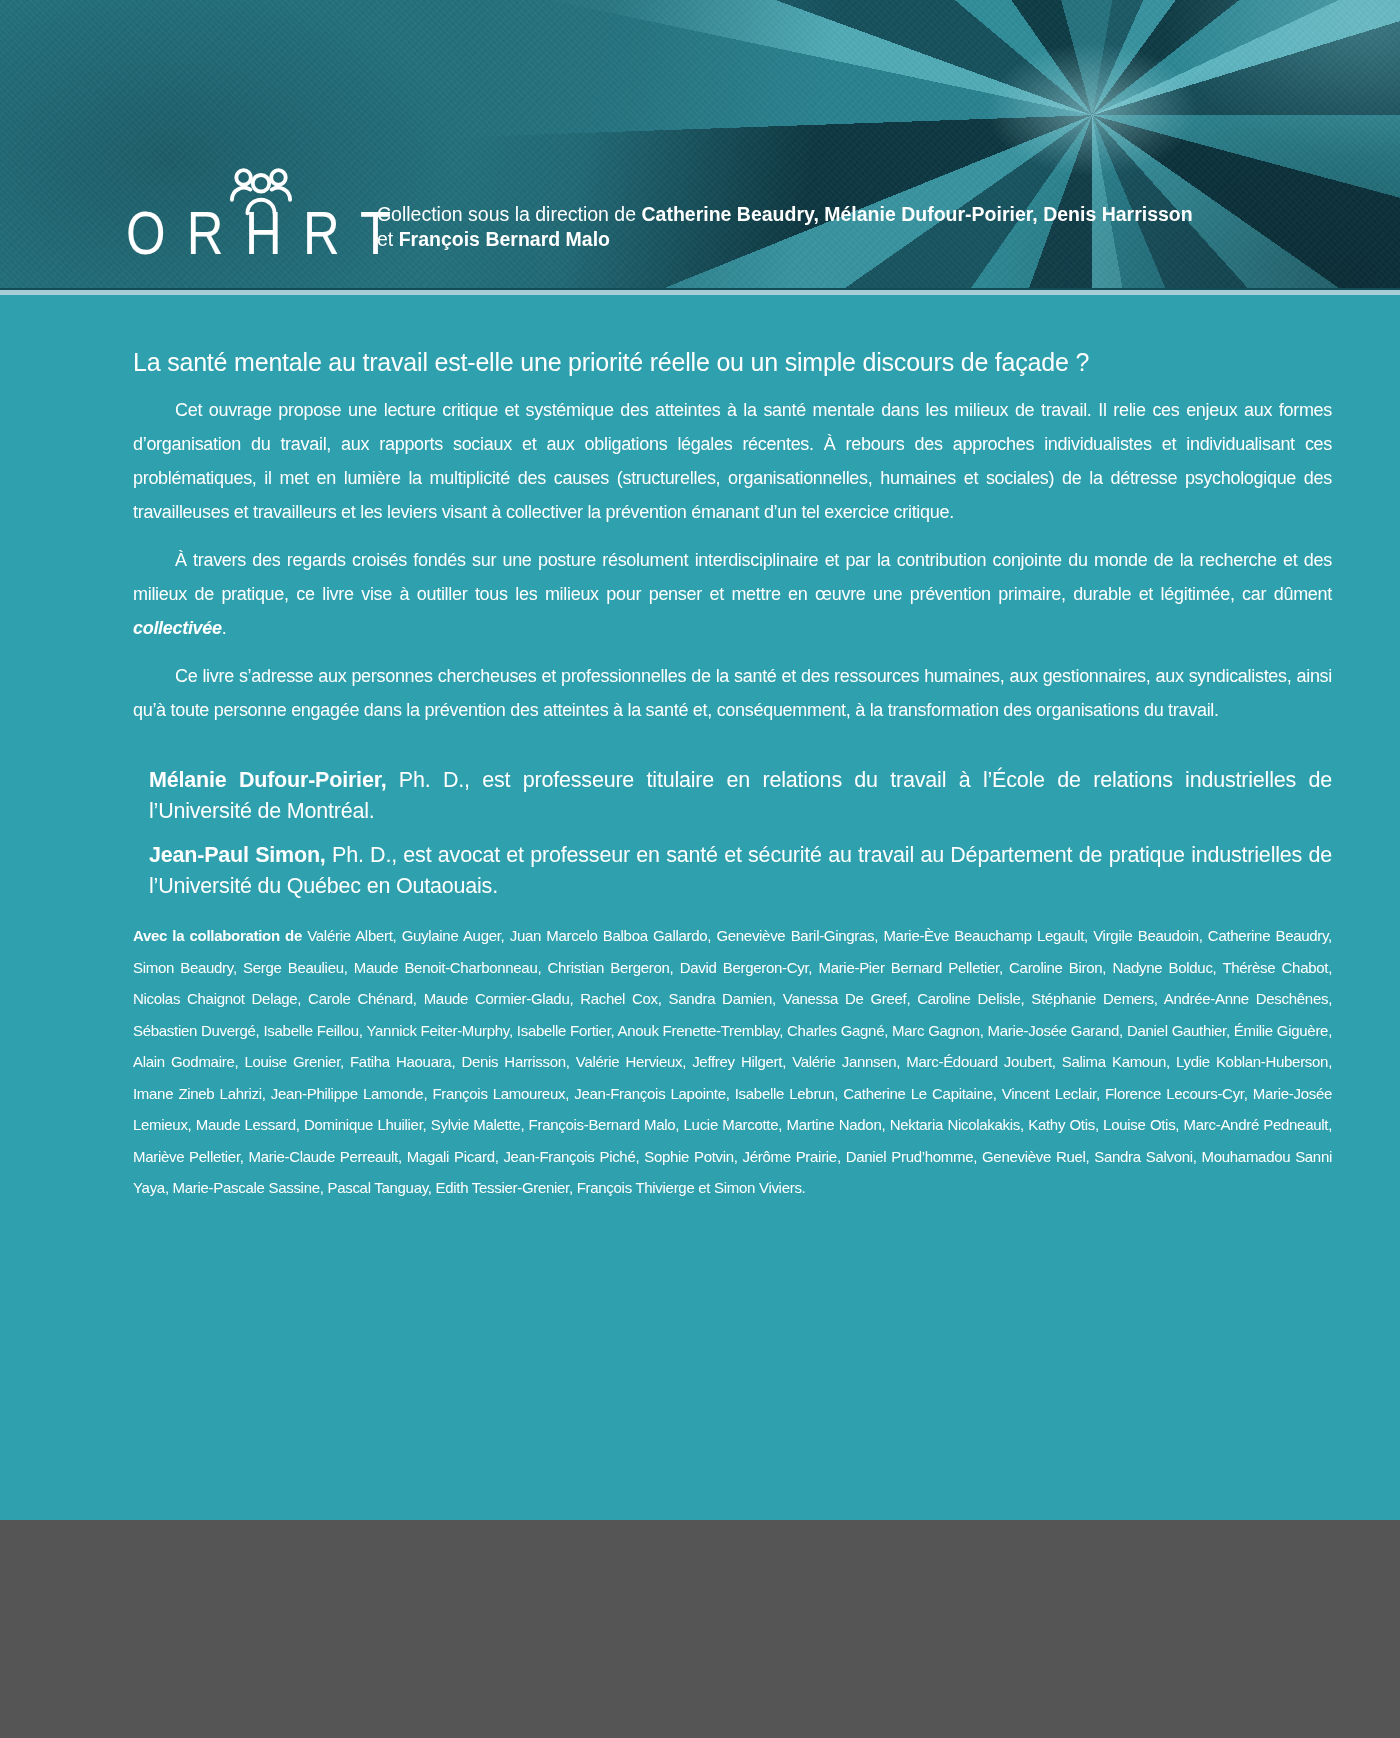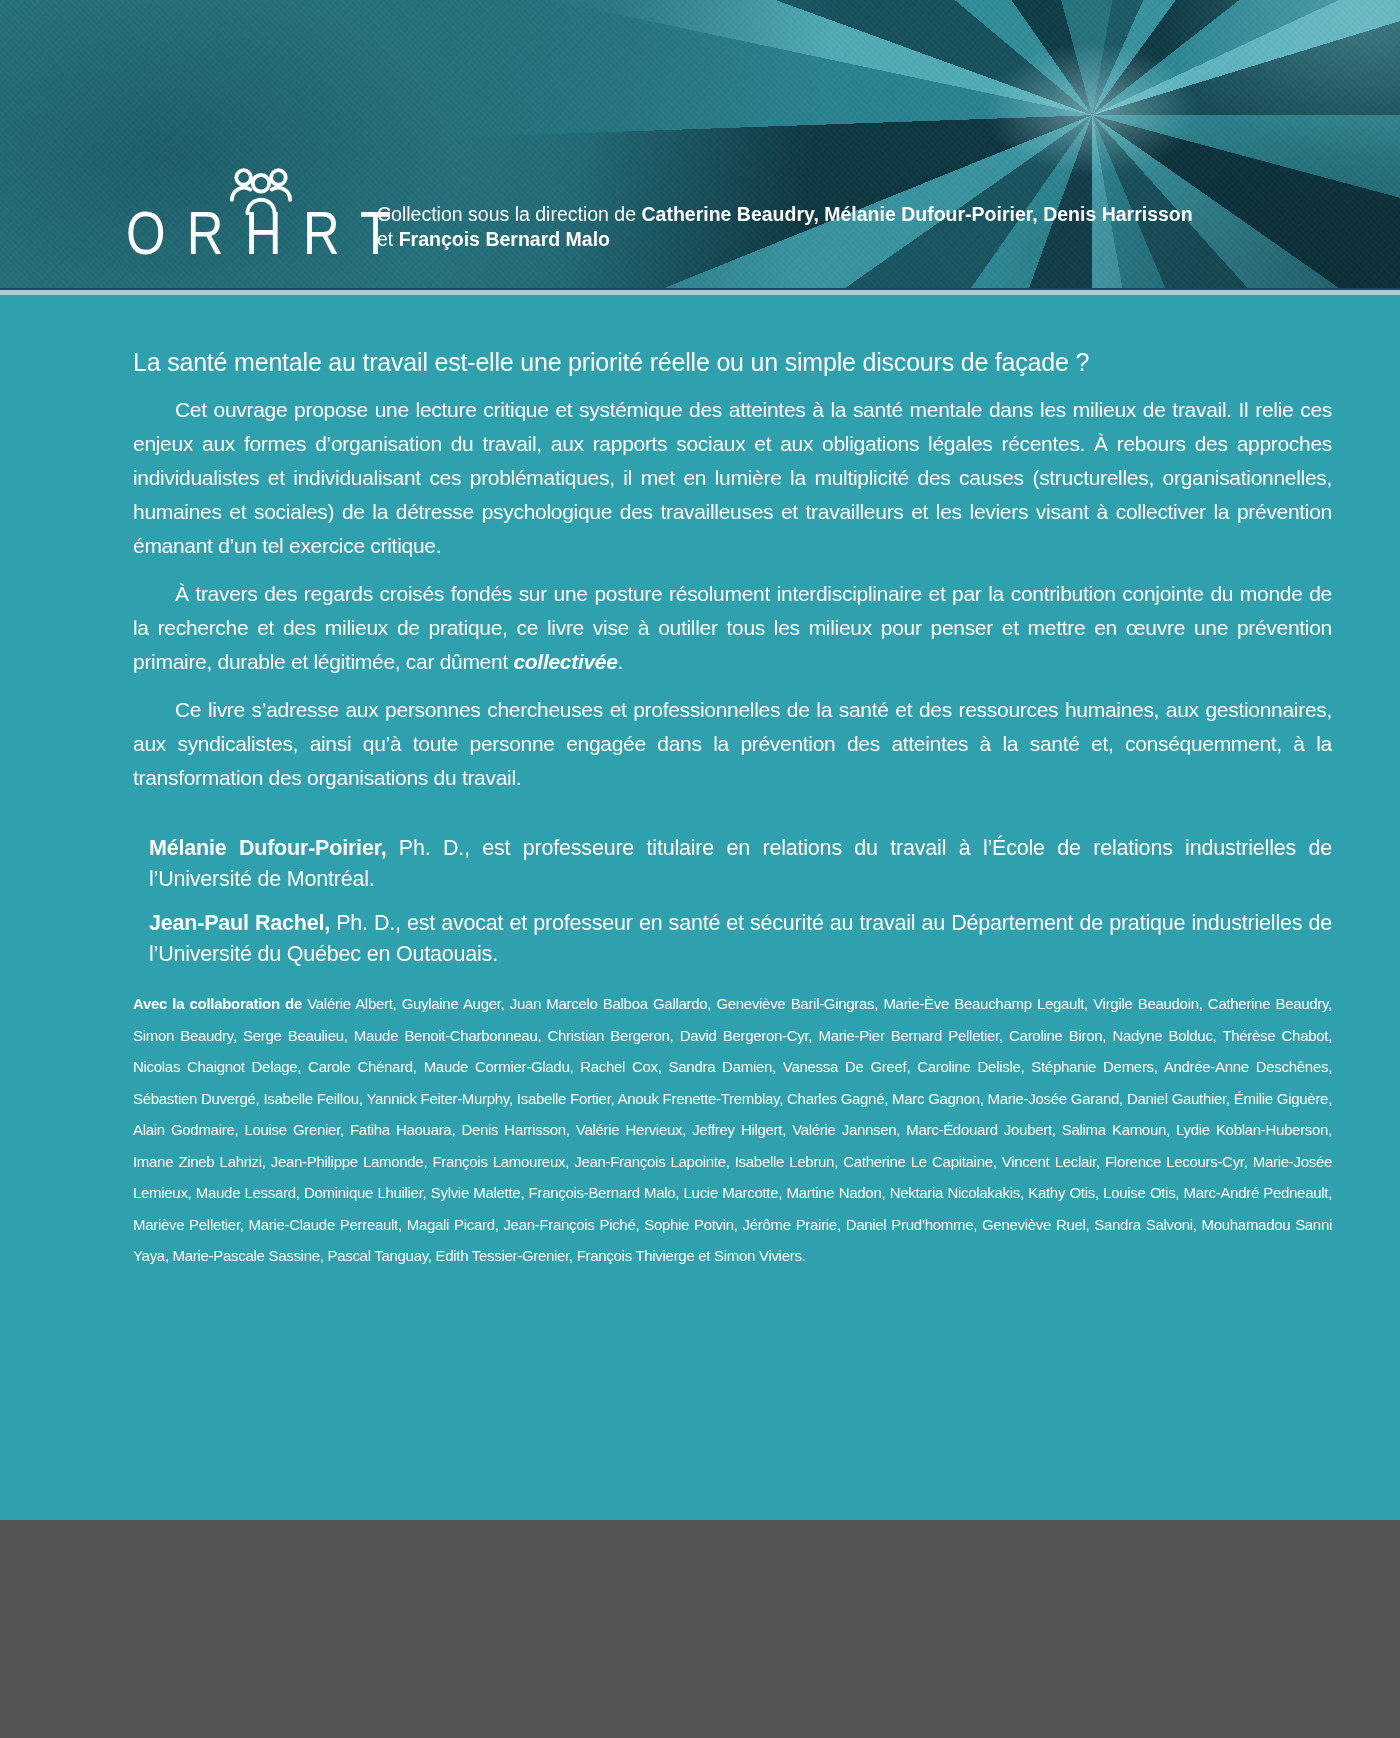--- a/index.html
+++ b/index.html
@@ -66,21 +66,21 @@
   
   .content{
     padding:50px 68px 0 133px; 
   }
   .headline{
     margin:0 0 14px 0;
     font-size:25px;line-height:34px;letter-spacing:-.2px;
   }
   .para{
     margin:0 0 14px 0;
-    font-size:21px;line-height:34px;letter-spacing:-.3px;
+    font-size:18px;line-height:34px;letter-spacing:-.3px;
     text-align:justify;text-indent:42px;
   }
   .para:last-of-type{margin-bottom:0;}
   .bios{margin-top:38px;}
   .bio{
     margin:0 0 13px 16px;
     font-size:21.5px;line-height:31px;letter-spacing:-.2px;
     text-align:justify;
   }
   .collab{
@@ -131,21 +131,21 @@
 
   <main class="content">
     <p class="headline">La santé mentale au travail est-elle une priorité réelle ou un simple discours de façade ?</p>
 
     <p class="para"><span>Cet ouvrage propose une lecture critique et systémique des atteintes à la santé mentale dans les milieux de travail. Il relie ces enjeux aux formes d’organisation du travail, aux rapports sociaux et aux obligations légales récentes. À rebours des approches individualistes et individualisant ces problématiques, il met en lumière la multiplicité des causes (structurelles, organisationnelles, humaines et sociales) de la détresse psychologique des travailleuses et travailleurs et les leviers visant à collectiver la prévention émanant d’un tel exercice critique.</span></p>
     <p class="para"><span>À travers des regards croisés fondés sur une posture résolument interdisciplinaire et par la contribution conjointe du monde de la recherche et des milieux de pratique, ce livre vise à outiller tous les milieux pour penser et mettre en œuvre une prévention primaire, durable et légitimée, car dûment </span><span class="i">collectivée</span><span>.</span></p>
     <p class="para"><span>Ce livre s’adresse aux personnes chercheuses et professionnelles de la santé et des ressources humaines, aux gestionnaires, aux syndicalistes, ainsi qu’à toute personne engagée dans la prévention des atteintes à la santé et, conséquemment, à la transformation des organisations du travail.</span></p>
 
     <div class="bios">
       <p class="bio"><span class="b">Mélanie Dufour-Poirier,</span><span> Ph. D., est professeure titulaire en relations du travail à l’École de relations industrielles de l’Université de Montréal.</span></p>
-      <p class="bio"><span class="b">Jean-Paul Rachel,</span><span> Ph. D., est avocat et professeur en santé et sécurité au travail au Département de pratique industrielles de l’Université du Québec en Outaouais.</span></p>
+      <p class="bio"><span class="b">Jean-Paul Simon,</span><span> Ph. D., est avocat et professeur en santé et sécurité au travail au Département de pratique industrielles de l’Université du Québec en Outaouais.</span></p>
     </div>
 
     <p class="collab"><span class="b">Avec la collaboration de </span><span>Valérie Albert, Guylaine Auger, Juan Marcelo Balboa Gallardo, Geneviève Baril-Gingras, Marie-Ève Beauchamp Legault, Virgile Beaudoin, Catherine Beaudry, Simon Beaudry, Serge Beaulieu, Maude Benoit-Charbonneau, Christian Bergeron, David Bergeron-Cyr, Marie-Pier Bernard Pelletier, Caroline Biron, Nadyne Bolduc, Thérèse Chabot, Nicolas Chaignot Delage, Carole Chénard, Maude Cormier-Gladu, Rachel Cox, Sandra Damien, Vanessa De Greef, Caroline Delisle, Stéphanie Demers, Andrée-Anne Deschênes, Sébastien Duvergé, Isabelle Feillou, Yannick Feiter-Murphy, Isabelle Fortier, Anouk Frenette-Tremblay, Charles Gagné, Marc Gagnon, Marie-Josée Garand, Daniel Gauthier, Émilie Giguère, Alain Godmaire, Louise Grenier, Fatiha Haouara, Denis Harrisson, Valérie Hervieux, Jeffrey Hilgert, Valérie Jannsen, Marc-Édouard Joubert, Salima Kamoun, Lydie Koblan-Huberson, Imane Zineb Lahrizi, Jean-Philippe Lamonde, François Lamoureux, Jean-François Lapointe, Isabelle Lebrun, Catherine Le Capitaine, Vincent Leclair, Florence Lecours-Cyr, Marie-Josée Lemieux, Maude Lessard, Dominique Lhuilier, Sylvie Malette, François-Bernard Malo, Lucie Marcotte, Martine Nadon, Nektaria Nicolakakis, Kathy Otis, Louise Otis, Marc-André Pedneault, Mariève Pelletier, Marie-Claude Perreault, Magali Picard, Jean-François Piché, Sophie Potvin, Jérôme Prairie, Daniel Prud’homme, Geneviève Ruel, Sandra Salvoni, Mouhamadou Sanni Yaya, Marie-Pascale Sassine, Pascal Tanguay, Edith Tessier-Grenier, François Thivierge et Simon Viviers.</span></p>
   </main>
 
   <div class="puq-badge">
     <span>PUQ.CA</span>
   </div>
 
 </div>

